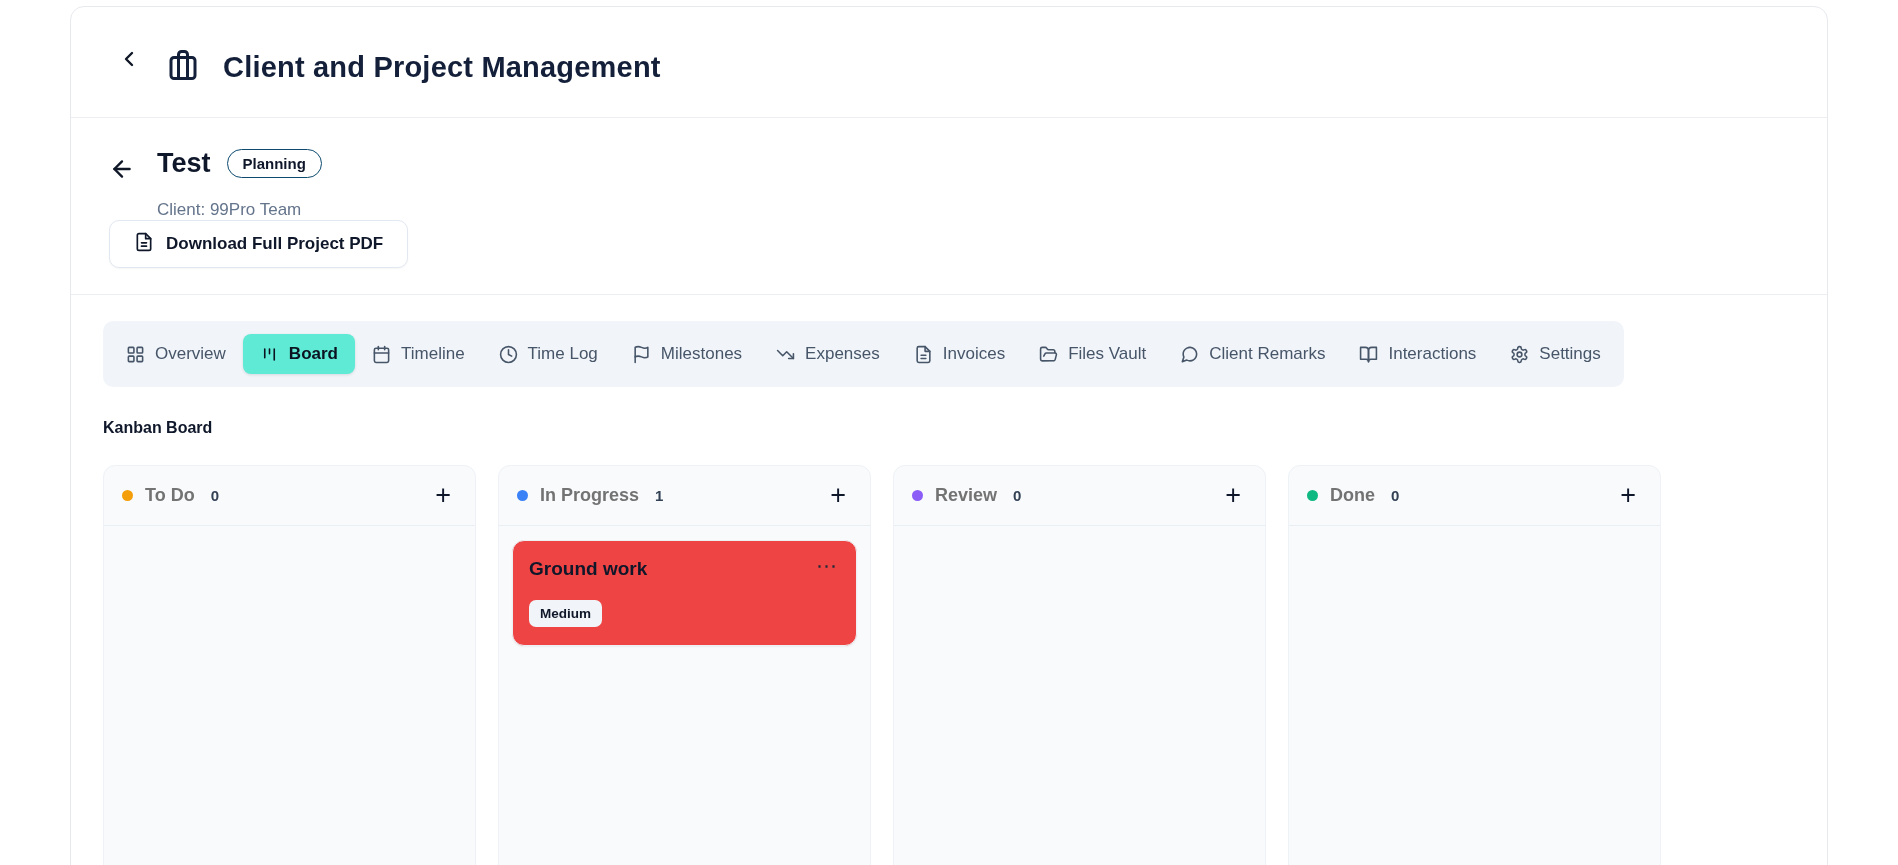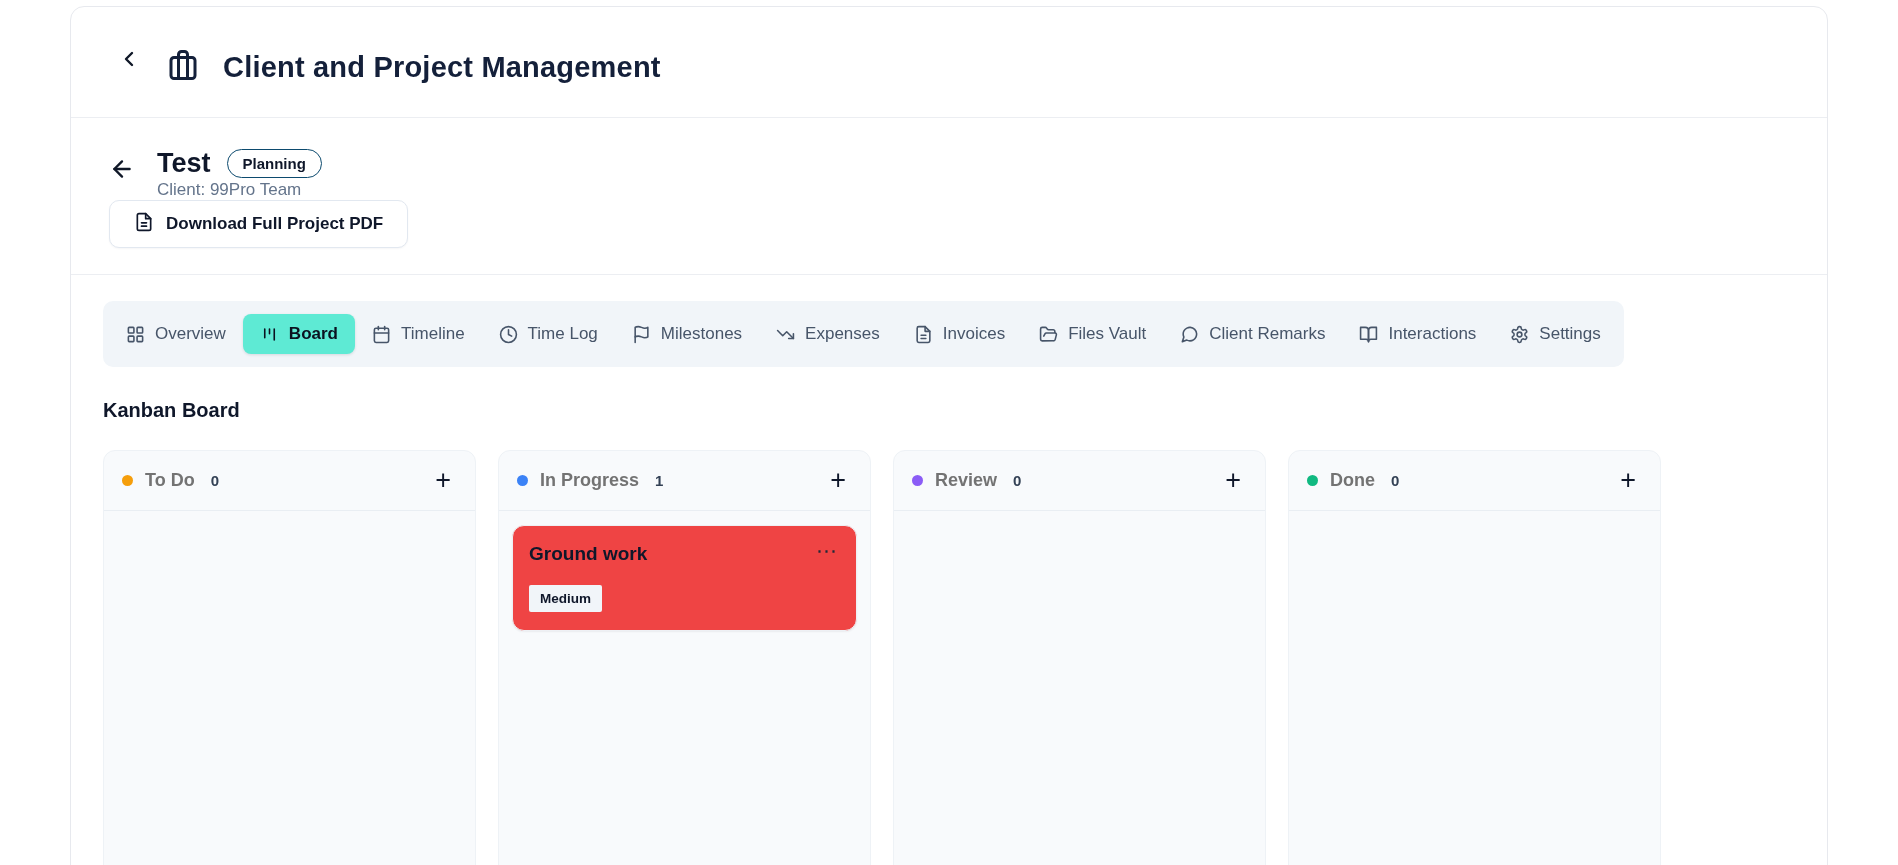--- a/index.html
+++ b/index.html
@@ -21,61 +21,61 @@
 
   
   .project-header { display: flex; align-items: flex-start; justify-content: space-between;
     padding: 30px 30px 26px 38px; border-bottom: 1px solid #eceef2; flex-direction: column; }
   .project-left { display: flex; align-items: flex-start; gap: 22px; }
   .back-btn { margin-top: 8px; }
   .project-title-row { display: flex; align-items: center; gap: 16px; }
   .project-name { font-size: 27px; font-weight: 700; color: #0f172a; }
   .status-badge { font-size: 15px; font-weight: 600; color: #0f172a;
     border: 1px solid #0c4a6e; border-radius: 999px; padding: 5px 15px; background: #fff; }
-  .client-line { margin-top: 1px; font-size: 17px; color: #64748b; }
+  .client-line { margin-top: 21px; font-size: 17px; color: #64748b; }
   .download-btn { display: flex; align-items: center; gap: 12px; height: 48px; padding: 0 24px;
     background: #fff; border: 1px solid #e2e8f0; border-radius: 10px; cursor: pointer;
     font-family: "Liberation Sans", sans-serif;
     font-size: 17px; font-weight: 700; color: #0f172a; box-shadow: 0 1px 2px rgba(16,24,40,.04); }
 
   
   .tabs-wrap { padding: 26px 48px 0 32px; }
   .tabs { display: inline-flex; align-items: center; background: #f1f5f9; border-radius: 10px;
     padding: 13px 6px; }
   .tab { display: flex; align-items: center; gap: 10px; height: 40px; padding: 0 17px;
     border: none; background: transparent; border-radius: 8px; cursor: pointer;
     font-family: "Liberation Sans", sans-serif;
     font-size: 17px; color: #475569; white-space: nowrap; }
   .tab.active { background: #5eead4; color: #0b1220; font-weight: 600;
     box-shadow: 0 1px 3px rgba(16,24,40,.12); }
   .tab svg { flex: 0 0 auto; }
 
   
-  .kanban-heading { margin: 32px 0 0 32px; font-size: 20px; font-weight: 700; color: #0f172a; }
+  .kanban-heading { margin: 32px 0 0 32px; font-size: 16px; font-weight: 700; color: #0f172a; }
   .board { display: flex; gap: 22px; margin: 28px 32px 0 32px; align-items: stretch;
     height: 560px; }
   .kcolumn { width: 373px; flex: 0 0 auto; background: #f8fafc; border: 1px solid #eef2f6;
     border-radius: 12px; display: flex; flex-direction: column; }
   .kcol-header { display: flex; align-items: center; height: 60px; padding: 0 18px;
     border-bottom: 1px solid #e9eef3; }
   .kcol-dot { width: 11px; height: 11px; border-radius: 50%; flex: 0 0 auto; }
   .kcol-name { margin-left: 12px; font-size: 18px; font-weight: 700; color: #737373; }
   .kcol-count { margin-left: 16px; font-size: 15px; font-weight: 600; color: #334155; }
   .kcol-add { margin-left: auto; font-size: 27px; font-weight: 300; line-height: 1;
     color: #0f172a; background: none; border: none; cursor: pointer; padding: 0 6px; }
   .kcol-body { padding: 14px 13px; display: flex; flex-direction: column; gap: 12px; }
 
   .kcard { background: #ef4444; border: 1px solid #eef0f4; border-radius: 12px; padding: 17px 16px 18px;
     box-shadow: 0 1px 2px rgba(16,24,40,.06); cursor: pointer; }
   .kcard-top { display: flex; align-items: flex-start; justify-content: space-between; }
   .kcard-title { font-size: 19px; font-weight: 700; color: #0f172a; }
   .kcard-menu { background: none; border: none; cursor: pointer; color: #1f2937;
     font-size: 21px; line-height: .6; letter-spacing: 1px; padding: 2px 2px; }
   .kcard-badge { display: inline-block; margin-top: 20px; background: #f1f5f9; color: #0f172a;
-    font-size: 13.5px; font-weight: 700; border-radius: 2px; padding: 6px 11px; }
+    font-size: 13.5px; font-weight: 700; border-radius: 7px; padding: 6px 11px; }
 </style>
 </head>
 <body>
 
 <div class="outer-card">
 
   <div class="app-header">
     <button class="icon-btn">
       <span>
         <svg width="24" height="24" viewBox="0 0 24 24" fill="none" stroke="currentColor" stroke-width="2.4" stroke-linecap="round" stroke-linejoin="round">

